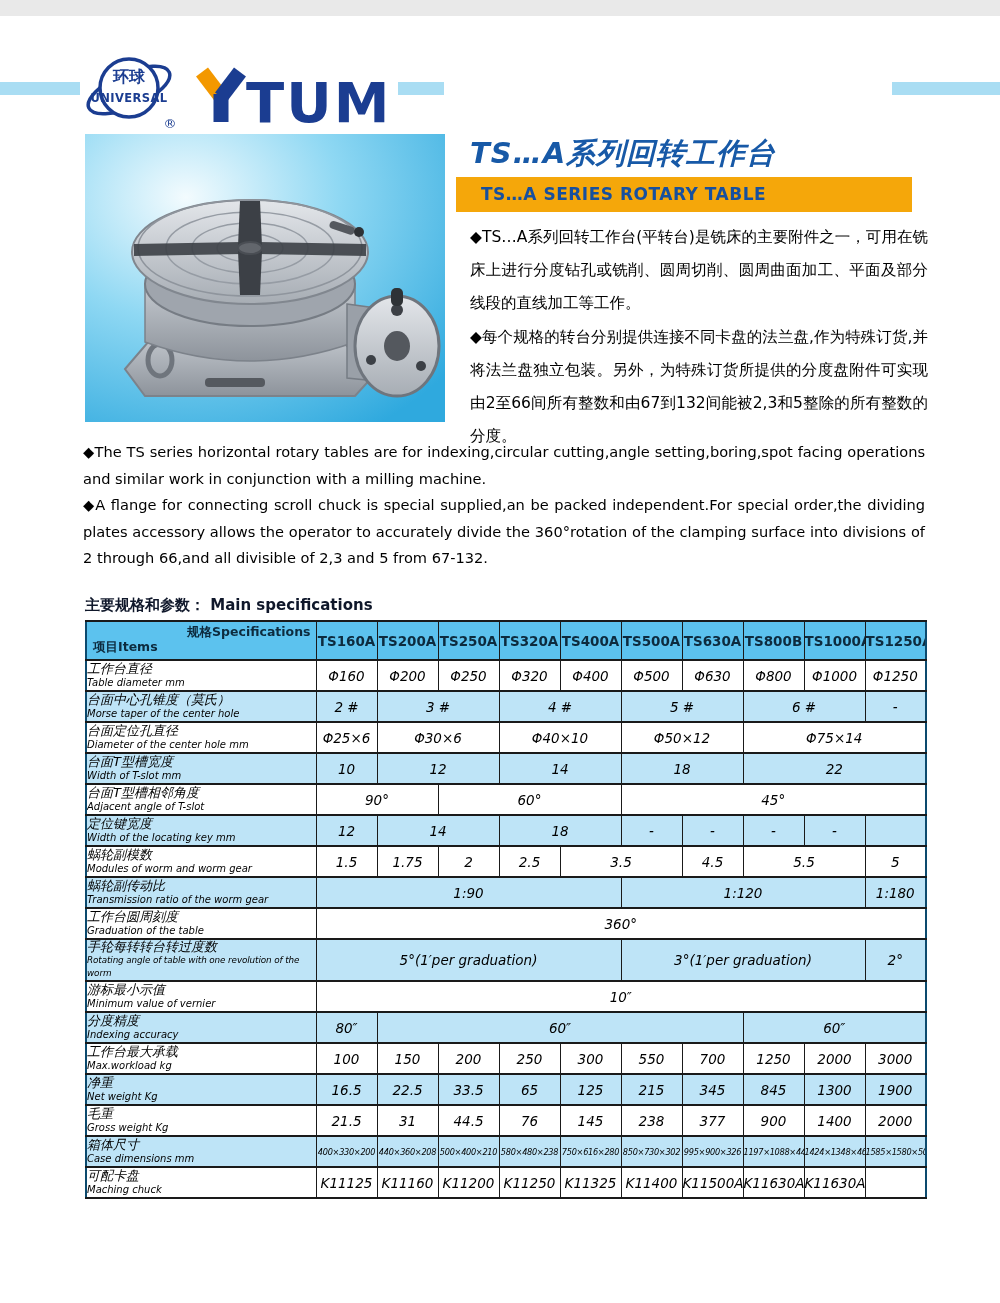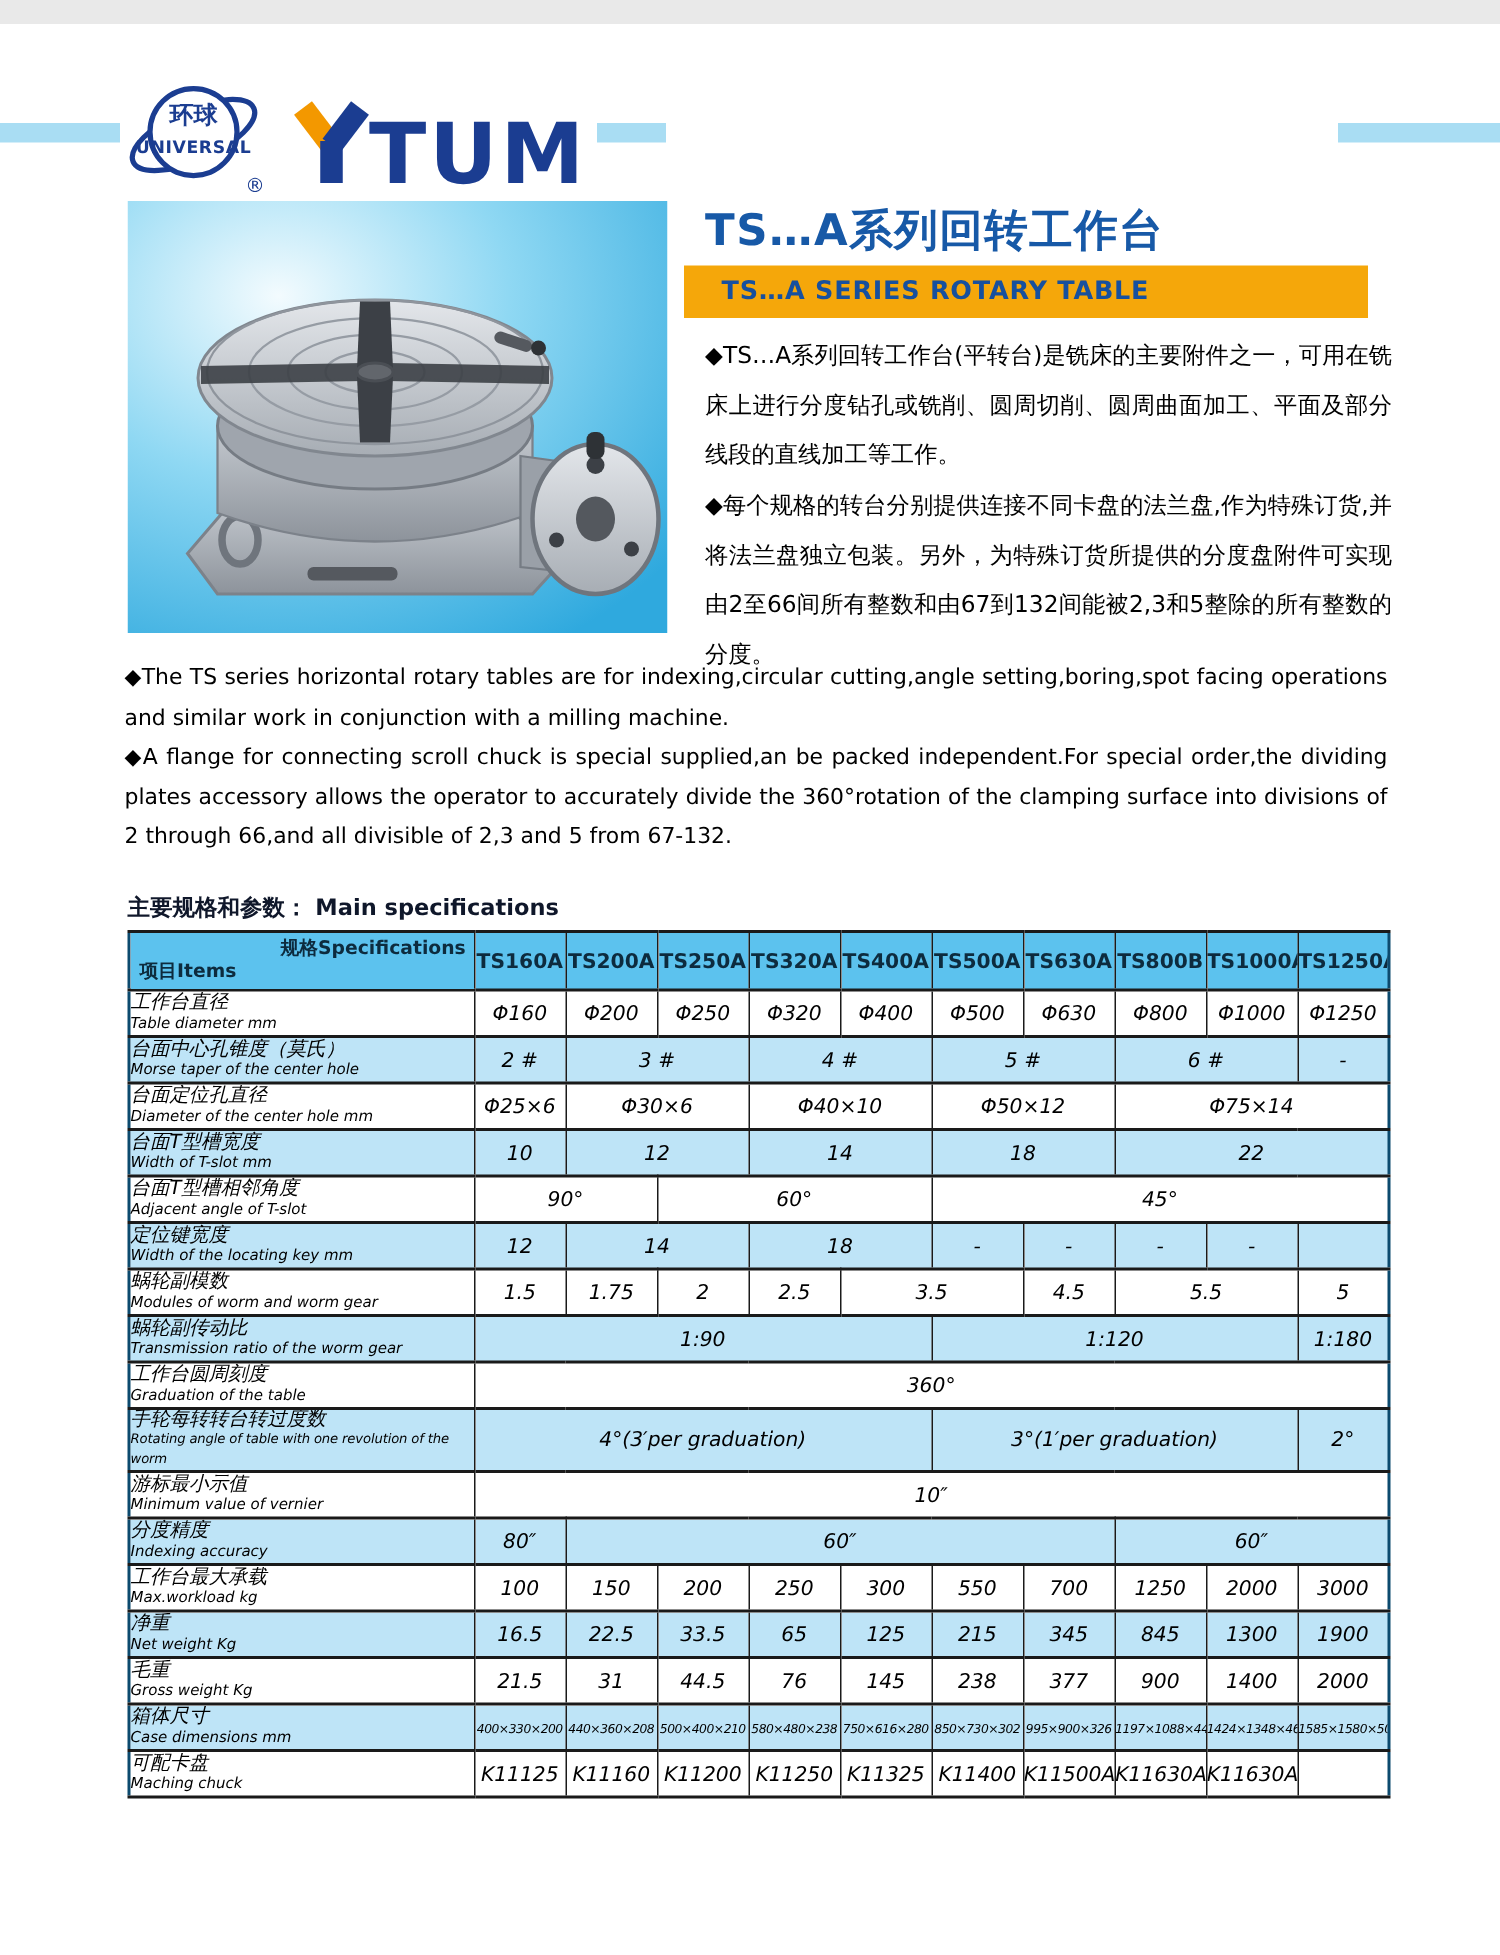--- a/index.html
+++ b/index.html
@@ -9,21 +9,21 @@
   .dash{position:absolute;height:13px;background:#a9ddf3;top:66px;}
   .dash-left{left:0;width:80px;}
   .dash-mid{left:398px;width:46px;}
   .dash-right{left:892px;width:108px;}
   
   .logo-block{position:absolute;left:84px;top:28px;width:370px;height:95px;}
   
   .photo{position:absolute;left:85px;top:118px;width:360px;height:288px;}
   
   .title-cn{position:absolute;left:470px;top:118px;width:458px;margin:0;
-            font-size:29px;font-weight:800;color:#1759a7;letter-spacing:1px;}
+            font-size:29px;font-weight:800;color:#1759a7;letter-spacing:1px;font-style:italic;}
   .banner{position:absolute;left:456px;top:161px;width:456px;height:35px;background:#f5a70a;}
   .banner span{display:block;padding-left:25px;line-height:35px;font-size:17px;
                font-weight:700;color:#17509e;letter-spacing:.5px;}
   .cn-paras{position:absolute;left:470px;top:205px;width:458px;}
   .cn-paras p{margin:0 0 1px 0;font-size:15.5px;line-height:33px;text-align:justify;color:#000;}
   .en-paras{position:absolute;left:83px;top:423px;width:842px;}
   .en-paras p{margin:0;font-size:14.6px;line-height:26.5px;text-align:justify;color:#000000;}
   
   .sec-title{position:absolute;left:85px;top:580px;font-size:15px;font-weight:700;color:#0f172a;}
   .sec-title .cn{border-bottom:0;}
@@ -281,21 +281,21 @@
               <div class="cn">工作台圆周刻度</div>
               <div class="en">Graduation of the table</div>
             </td>
             <td class="val" colspan="10">360°</td>
           </tr>
           <tr>
             <td class="item">
               <div class="cn">手轮每转转台转过度数</div>
               <div class="en long">Rotating angle of table with one revolution of the worm</div>
             </td>
-            <td class="val" colspan="5">4°(3′per graduation)</td>
+            <td class="val" colspan="5">5°(1′per graduation)</td>
             <td class="val" colspan="4">3°(1′per graduation)</td>
             <td class="val" colspan="1">2°</td>
           </tr>
           <tr>
             <td class="item">
               <div class="cn">游标最小示值</div>
               <div class="en">Minimum value of vernier</div>
             </td>
             <td class="val" colspan="10">10″</td>
           </tr>

